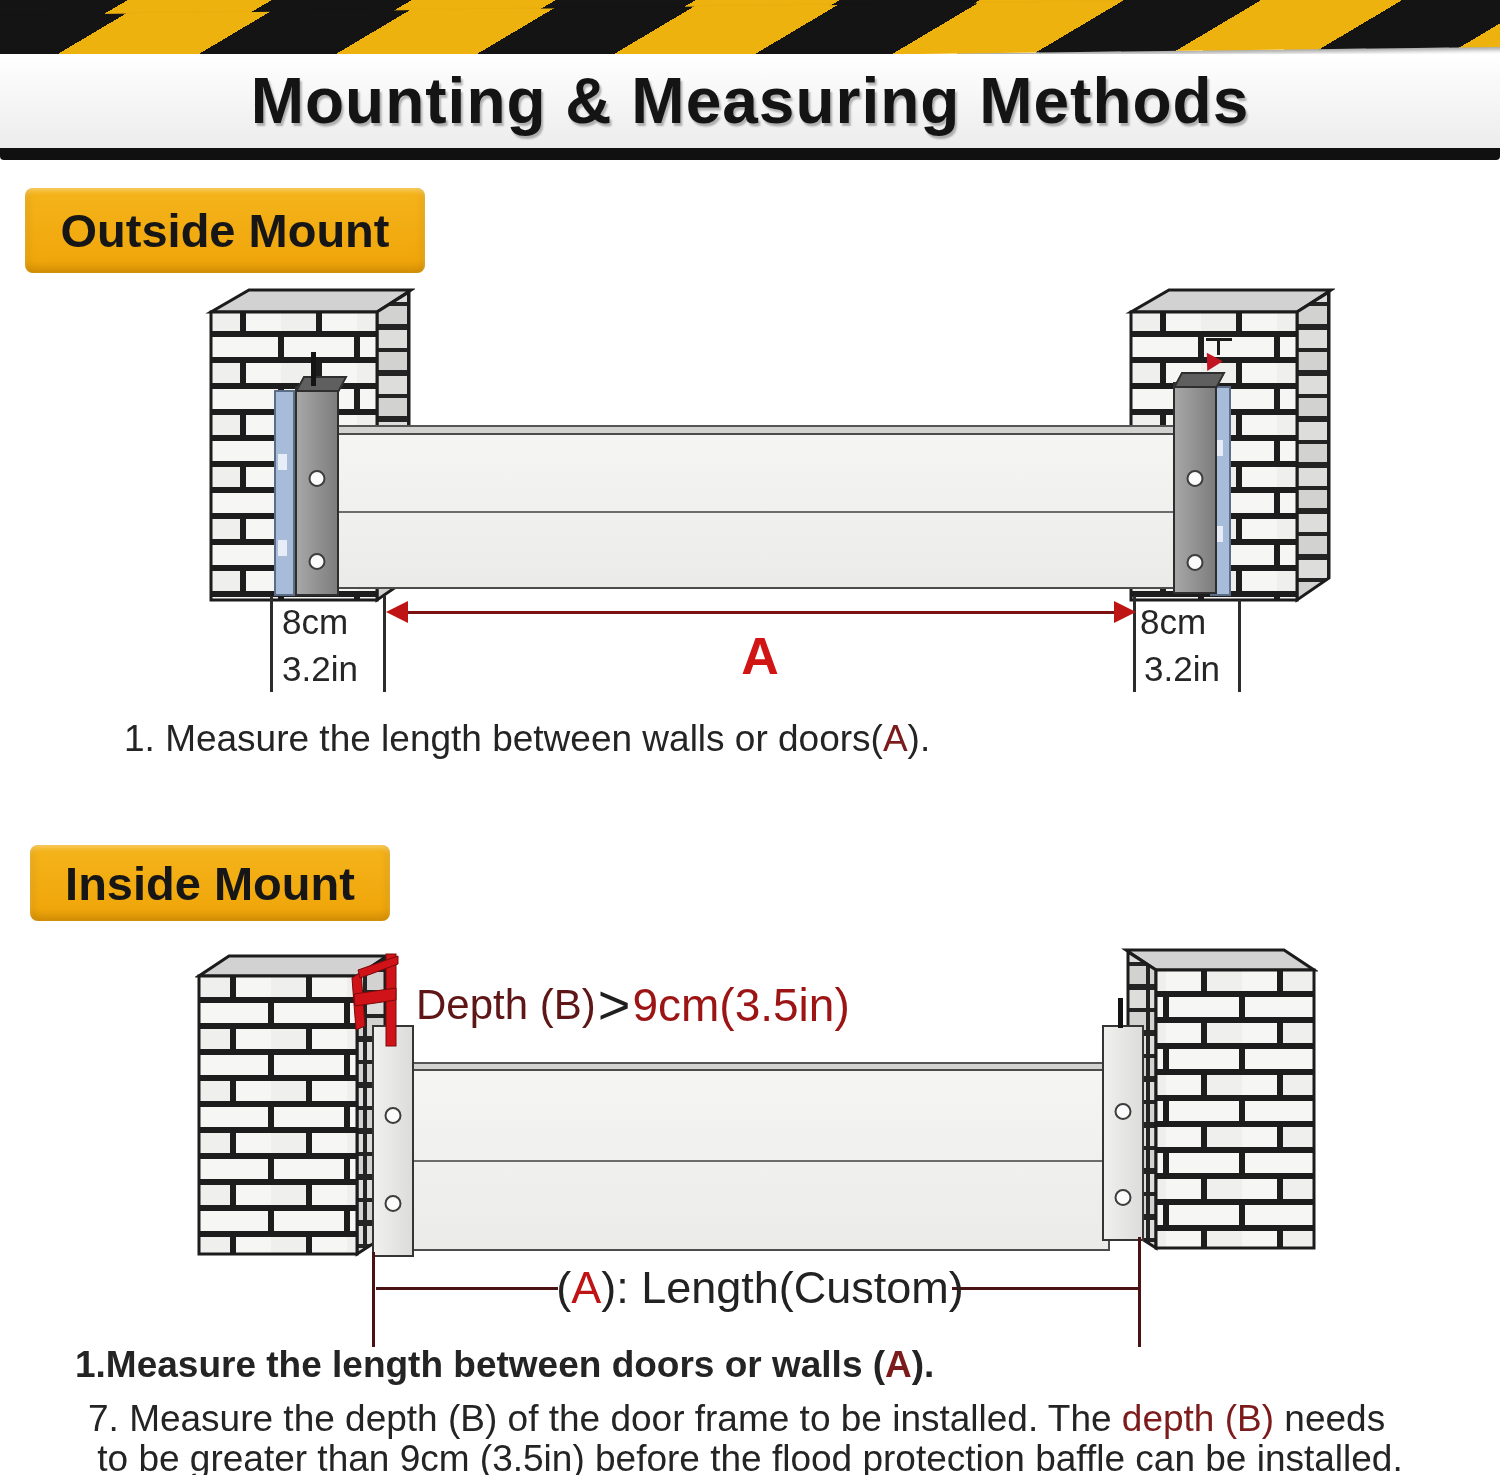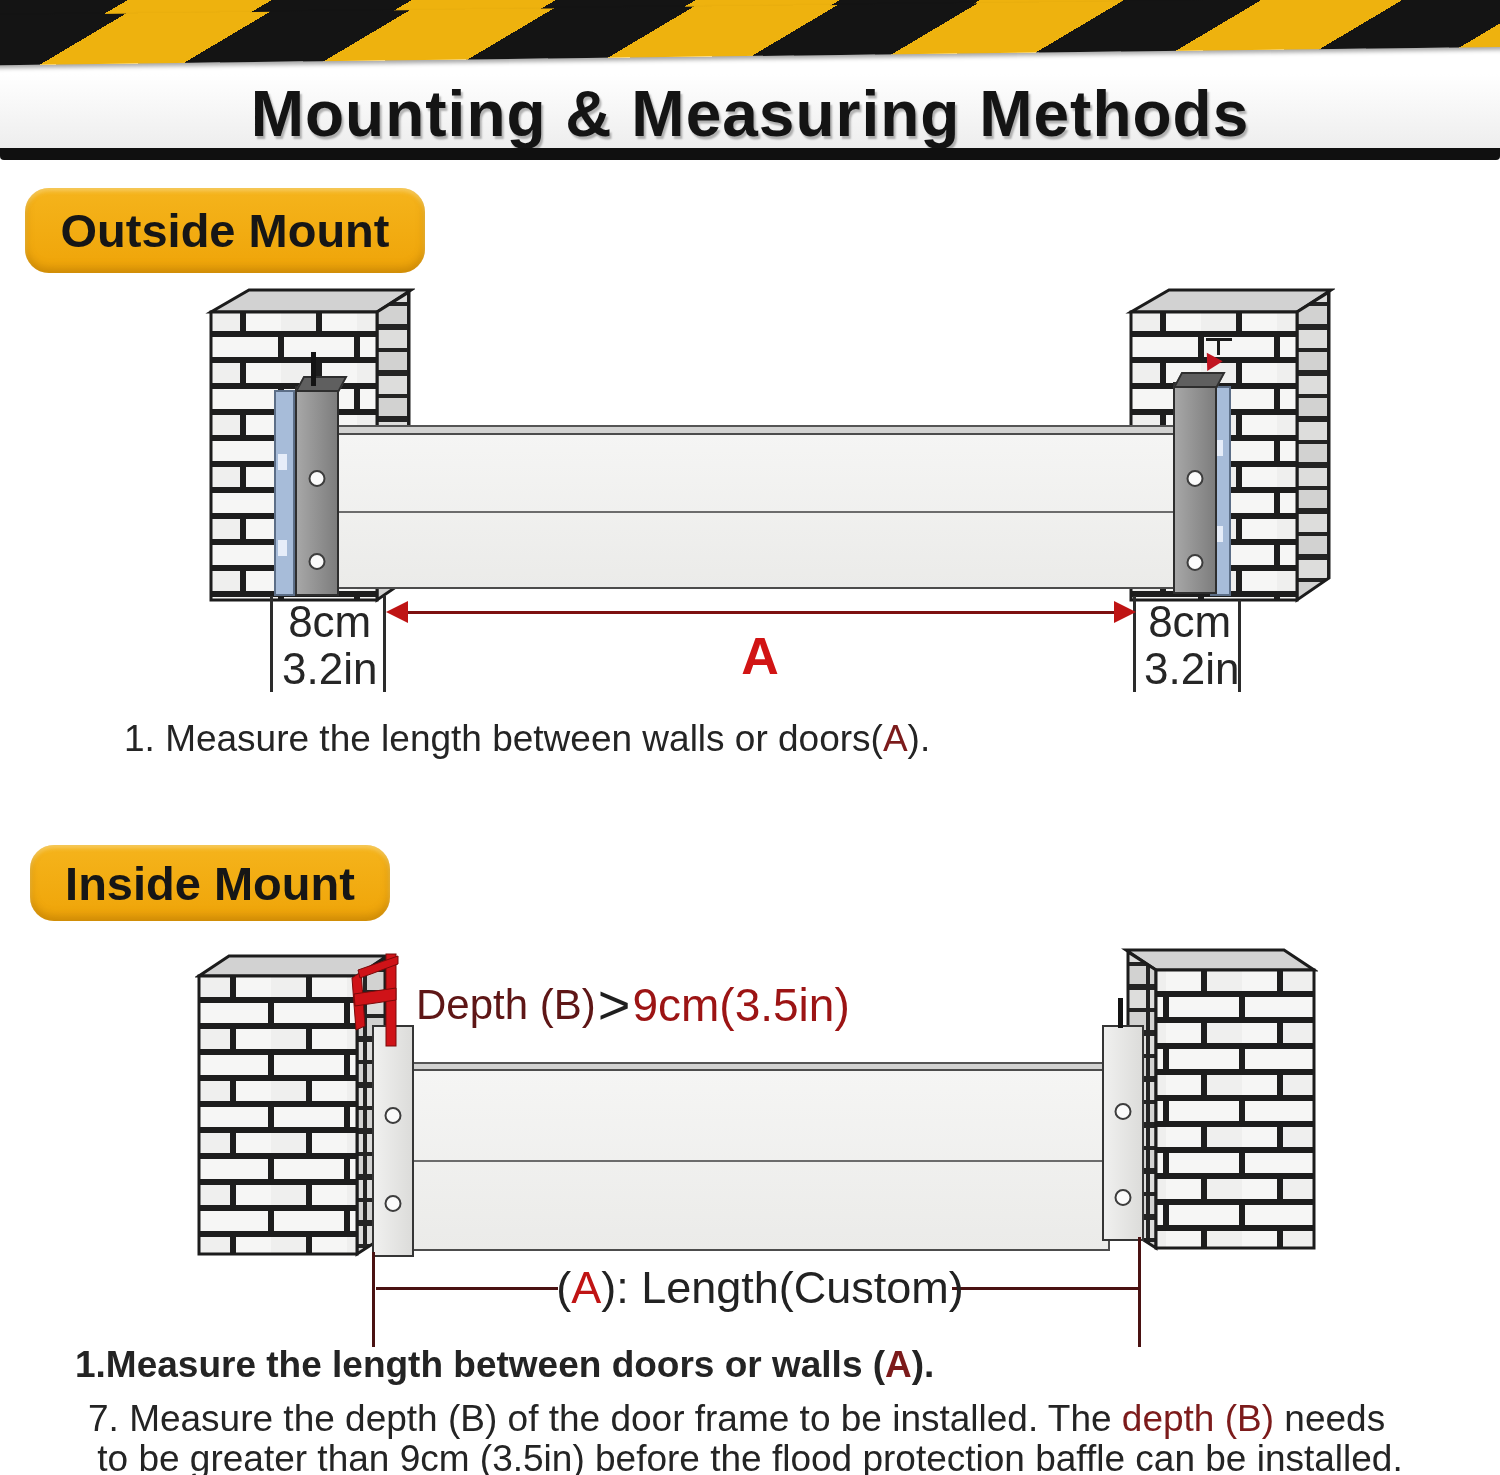--- a/index.html
+++ b/index.html
@@ -5,28 +5,28 @@
   html,body{margin:0;padding:0;background:#fff;}
   #page{position:relative;width:1500px;height:1475px;background:#ffffff;overflow:hidden;
         font-family:"Liberation Sans","DejaVu Sans",sans-serif;color:#202020;}
 
   
   .tape-back{position:absolute;left:-12px;top:0;width:1530px;height:20px;
     background:repeating-linear-gradient(150deg,#141414 0 70px,#eeb20e 70px 142px);}
   .tape{position:absolute;left:-14px;top:6px;width:1534px;height:50px;
     background:repeating-linear-gradient(150deg,#141414 0 70px,#eeb20e 70px 142px);
     transform:rotate(-0.7deg);box-shadow:0 3px 4px rgba(0,0,0,.35);}
-  .title-band{position:absolute;left:0;top:54px;width:1500px;height:80px;
-    background:linear-gradient(#ffffff,#ececec);display:flex;align-items:center;justify-content:center;margin-top:20px;}
+  .title-band{position:absolute;left:0;top:54px;width:1500px;height:94px;
+    background:linear-gradient(#ffffff,#ececec);display:flex;align-items:center;justify-content:center;}
   .title{font-size:64px;font-weight:700;letter-spacing:1px;color:#141414;
     text-shadow:2px 3px 2px rgba(0,0,0,.28);}
   .black-bar{position:absolute;left:0;top:148px;width:1500px;height:12px;background:#101010;border-radius:0 0 4px 4px;}
 
   
-  .badge{position:absolute;background:linear-gradient(#f5b41c,#efa408);border-radius:24px;
+  .badge{position:absolute;background:linear-gradient(#f5b41c,#efa408);border-radius:8px;
     display:flex;align-items:center;justify-content:center;
     box-shadow:inset 0 -5px 8px rgba(140,90,0,.35), inset 0 3px 4px rgba(255,235,170,.5);}
   .badge span{font-size:47px;font-weight:600;color:#161616;}
   .gasket{position:absolute;width:17px;background:#a7bcd9;border:2px solid #5c6e87;z-index:4;}
   .gasket i{position:absolute;left:2px;width:9px;height:16px;background:#e6edf9;display:block;}
   .bracket{position:absolute;width:40px;background:linear-gradient(90deg,#a7a7a7,#7d7d7d);
     border:2px solid #2e2e2e;z-index:5;}
   .bracket::before{content:"";position:absolute;left:-2px;top:-12px;width:40px;height:12px;
     background:#5f5f5f;border:2px solid #2e2e2e;transform:skewX(-28deg);transform-origin:bottom left;}
   .hole{position:absolute;width:13px;height:13px;border-radius:50%;background:#fbfbfb;border:2.5px solid #3d3d3d;left:50%;transform:translateX(-50%);}
@@ -36,21 +36,21 @@
   .baffle-top{position:absolute;background:#d2d2d1;border:2px solid #555;z-index:2;}
   .plate{position:absolute;width:38px;background:linear-gradient(90deg,#f0f0ef,#dcdcda);border:2.5px solid #353535;z-index:5;}
 
   .tick{position:absolute;width:2.5px;background:#2c2c2c;z-index:7;}
   .tick.maroon{background:#4a1212;}
   .dimline{position:absolute;height:3px;background:#7d1010;z-index:7;}
   .arrowhead{position:absolute;width:0;height:0;z-index:8;}
   .ah-left{border-top:11px solid transparent;border-bottom:11px solid transparent;border-right:22px solid #bf1414;}
   .ah-right{border-top:11px solid transparent;border-bottom:11px solid transparent;border-left:22px solid #bf1414;}
 
-  .dim-text{position:absolute;font-size:44px;color:#262626;line-height:47px;z-index:9;text-align:center;}
+  .dim-text{position:absolute;font-size:35px;color:#262626;line-height:47px;z-index:9;}
   .span-label{position:absolute;display:flex;align-items:baseline;justify-content:center;z-index:9;}
   .span-label .big-a{font-size:52px;font-weight:700;color:#d11414;}
   .span-label .rest{font-size:42px;color:#222;}
   .steps{position:absolute;font-size:37px;color:#242424;z-index:9;white-space:nowrap;}
   .maroon-t{color:#7c1b1b;}
   .depth-label{position:absolute;display:flex;align-items:center;z-index:9;white-space:nowrap;}
   .depth-label .d1{font-size:42px;color:#5e1616;}
   .depth-label .gt{font-size:56px;color:#1f1f1f;margin:0 2px;font-weight:400;}
   .depth-label .d2{font-size:46px;color:#9c1414;}
   .len-label{position:absolute;display:flex;align-items:baseline;justify-content:center;z-index:9;font-size:45px;color:#222;}

